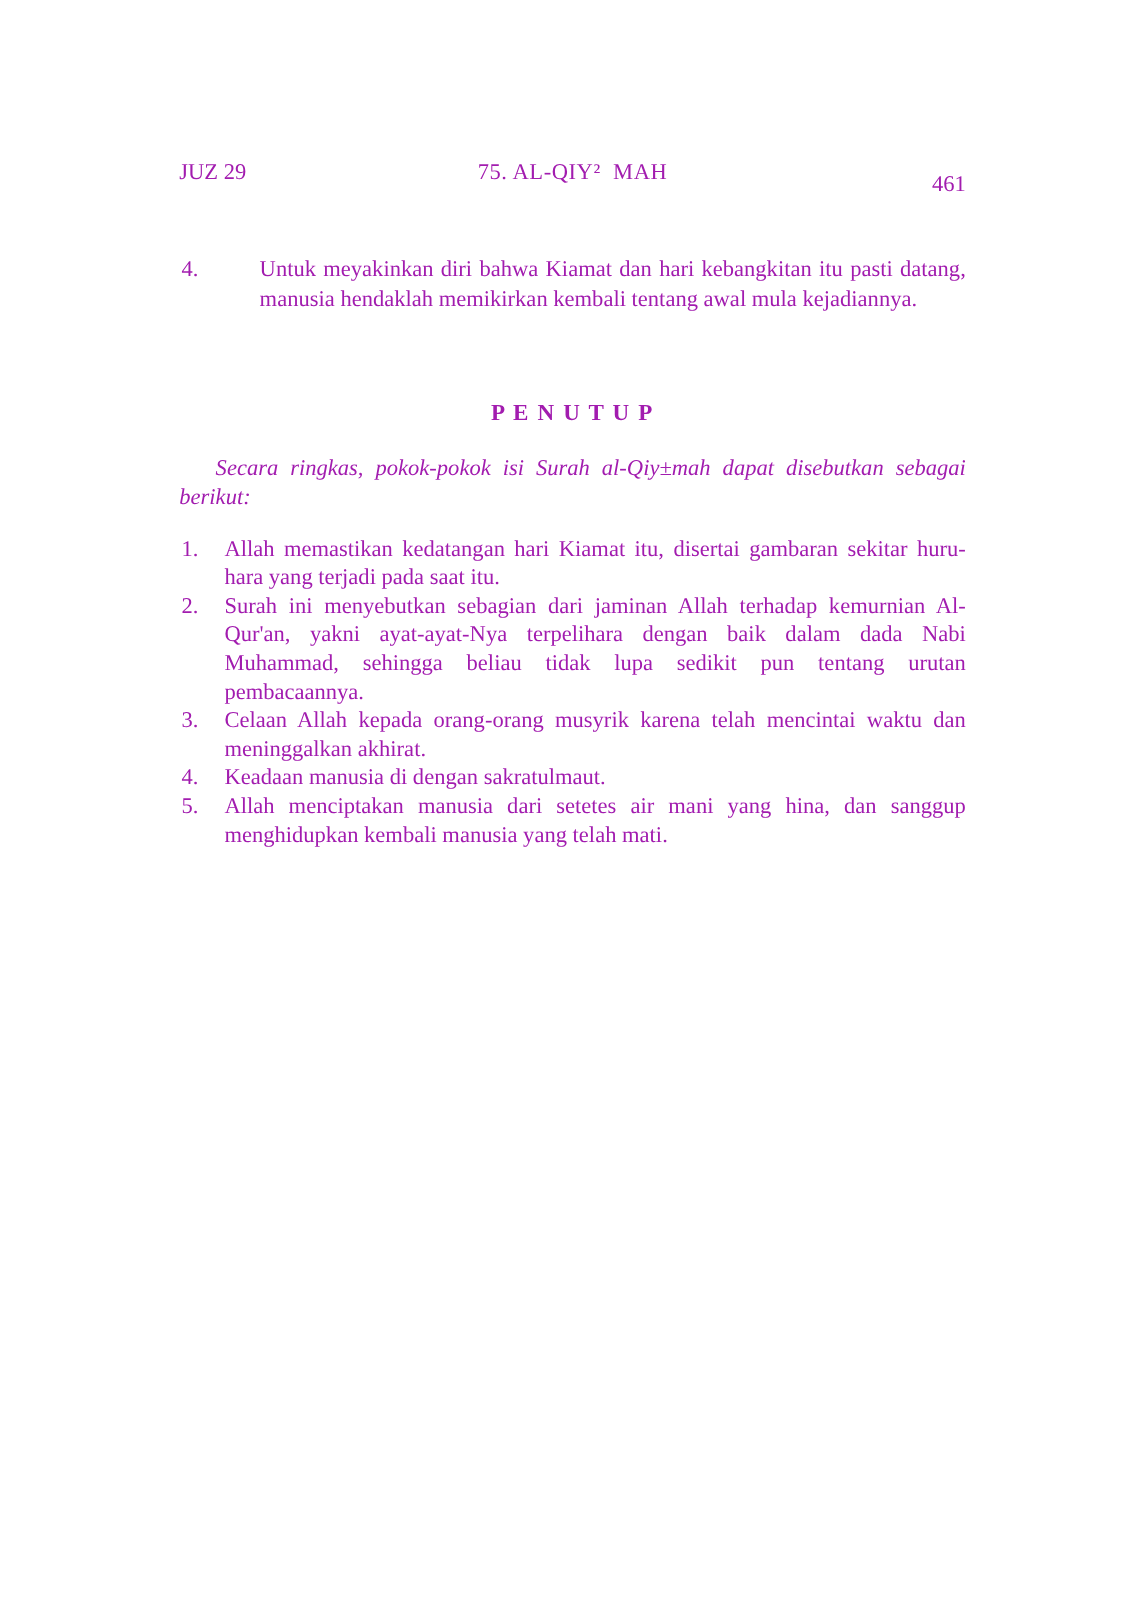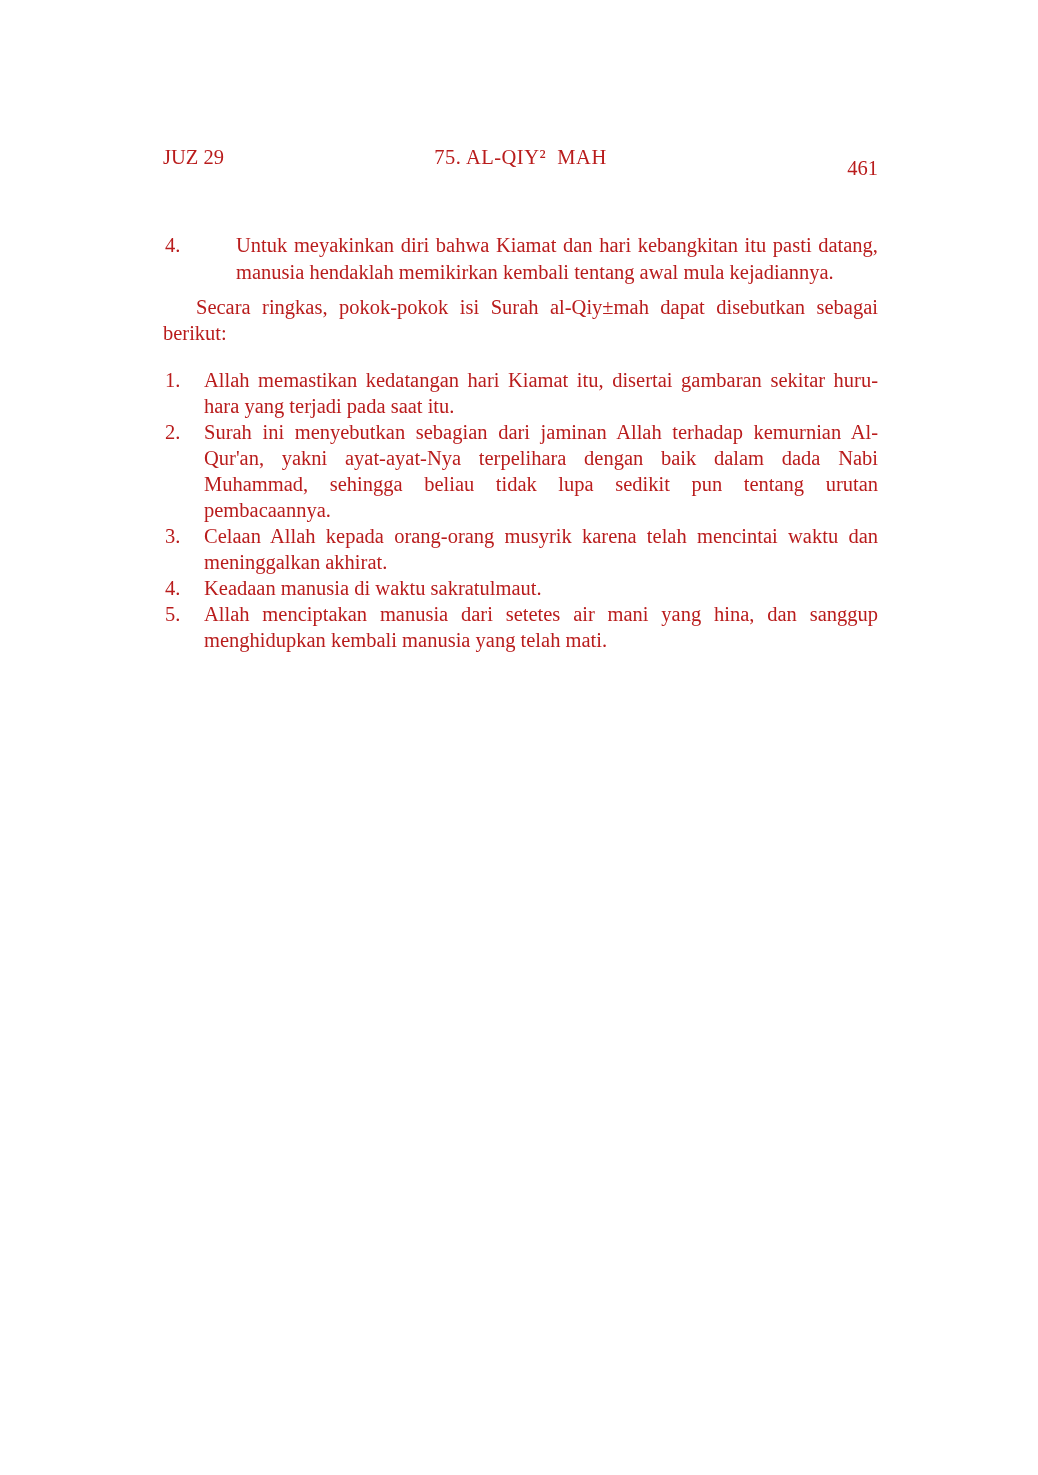--- a/index.html
+++ b/index.html
@@ -5,21 +5,21 @@
   html, body {
     margin: 0;
     padding: 0;
     background: #ffffff;
   }
   .page {
     position: relative;
     width: 1038px;
     height: 1475px;
     background: #ffffff;
-    color: #b91c1c;
+    color: #a21caf;
     font-family: "Liberation Serif", serif;
     font-size: 20.5px;
     line-height: 26px;
     overflow: hidden;
   }
   .content {
     padding: 144px 160px 0 163px; 
   }
   
   .page-header {
@@ -52,24 +52,25 @@
   .section-heading {
     margin-top: 76px;
     text-align: center;
     font-weight: bold;
     font-size: 21px;
     letter-spacing: 1.5px;
     line-height: 27px;
   }
   
   .intro {
-    margin-top: 8px;
+    margin-top: 24px;
     text-indent: 33px;
     text-align: justify;
     text-align-last: left;
+    font-style: italic;
   }
   
   .closing-list { margin-top: 0; }
 </style>
 </head>
 <body>
 
 <div class="page">
   <div class="content">
 
@@ -79,39 +80,40 @@
       <span class="hdr-right">461</span>
     </div>
 
     <div class="top-list">
       <div class="num-item">
         <span class="num">4.</span>
         <div class="txt">Untuk meyakinkan diri bahwa Kiamat dan hari kebangkitan itu pasti datang, manusia hendaklah memikirkan kembali tentang awal mula kejadiannya.</div>
       </div>
     </div>
 
+    <div class="section-heading">P E N U T U P</div>
 
     <p class="intro">Secara ringkas, pokok-pokok isi Surah al-Qiy±mah dapat disebutkan sebagai berikut:</p>
 
     <div class="closing-list">
       <div class="num-item">
         <span class="num">1.</span>
         <div class="txt">Allah memastikan kedatangan hari Kiamat itu, disertai gambaran sekitar huru-hara yang terjadi pada saat itu.</div>
       </div>
       <div class="num-item">
         <span class="num">2.</span>
         <div class="txt">Surah ini menyebutkan sebagian dari jaminan Allah terhadap kemurnian Al-Qur'an, yakni ayat-ayat-Nya terpelihara dengan baik dalam dada Nabi Muhammad, sehingga beliau tidak lupa sedikit pun tentang urutan pembacaannya.</div>
       </div>
       <div class="num-item">
         <span class="num">3.</span>
         <div class="txt">Celaan Allah kepada orang-orang musyrik karena telah mencintai waktu dan meninggalkan akhirat.</div>
       </div>
       <div class="num-item">
         <span class="num">4.</span>
-        <div class="txt">Keadaan manusia di waktu sakratulmaut.</div>
+        <div class="txt">Keadaan manusia di dengan sakratulmaut.</div>
       </div>
       <div class="num-item">
         <span class="num">5.</span>
         <div class="txt">Allah menciptakan manusia dari setetes air mani yang hina, dan sanggup menghidupkan kembali manusia yang telah mati.</div>
       </div>
     </div>
 
   </div>
 </div>
 

